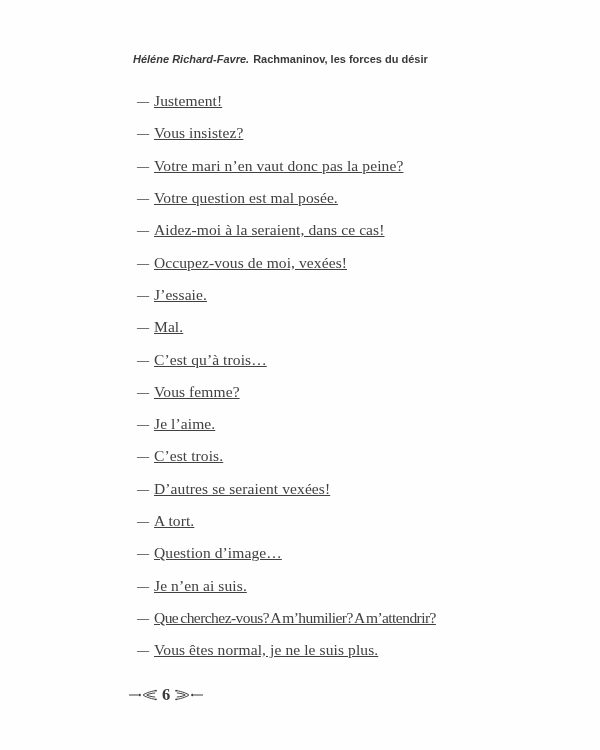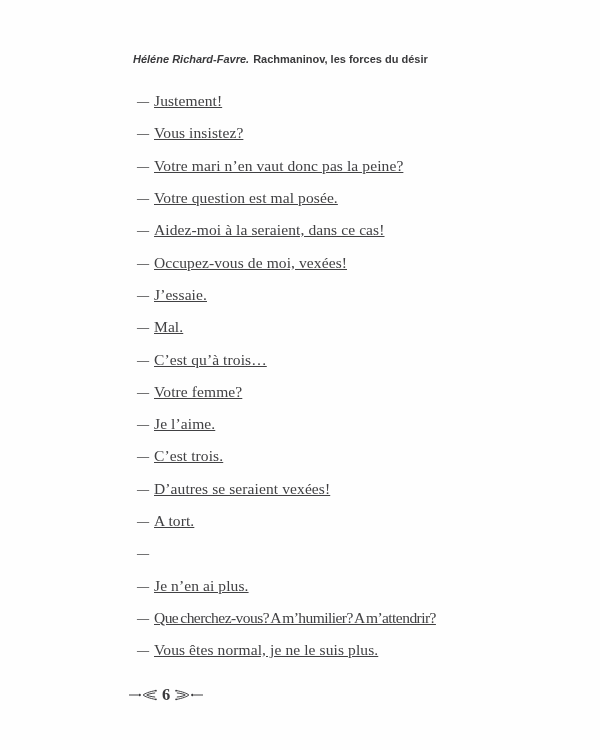--- a/index.html
+++ b/index.html
@@ -80,44 +80,45 @@
       <div class="line">
         <span class="dash">—</span>
         <span class="text">Mal.</span>
       </div>
       <div class="line">
         <span class="dash">—</span>
         <span class="text">C’est qu’à trois…</span>
       </div>
       <div class="line">
         <span class="dash">—</span>
-        <span class="text">Votre femme?</span>
+        <span class="text">Vous femme?</span>
       </div>
       <div class="line">
         <span class="dash">—</span>
         <span class="text">Je l’aime.</span>
       </div>
       <div class="line">
         <span class="dash">—</span>
         <span class="text">C’est trois.</span>
       </div>
       <div class="line">
         <span class="dash">—</span>
         <span class="text">D’autres se seraient vexées!</span>
       </div>
       <div class="line">
         <span class="dash">—</span>
         <span class="text">A tort.</span>
       </div>
       <div class="line">
         <span class="dash">—</span>
+        <span class="text">Question d’image…</span>
       </div>
       <div class="line">
         <span class="dash">—</span>
-        <span class="text">Je n’en ai plus.</span>
+        <span class="text">Je n’en ai suis.</span>
       </div>
       <div class="line condensed">
         <span class="dash">—</span>
         <span class="text">Que cherchez-vous? A m’humilier? A m’attendrir?</span>
       </div>
       <div class="line">
         <span class="dash">—</span>
         <span class="text">Vous êtes normal, je ne le suis plus.</span>
       </div>
     </div>

